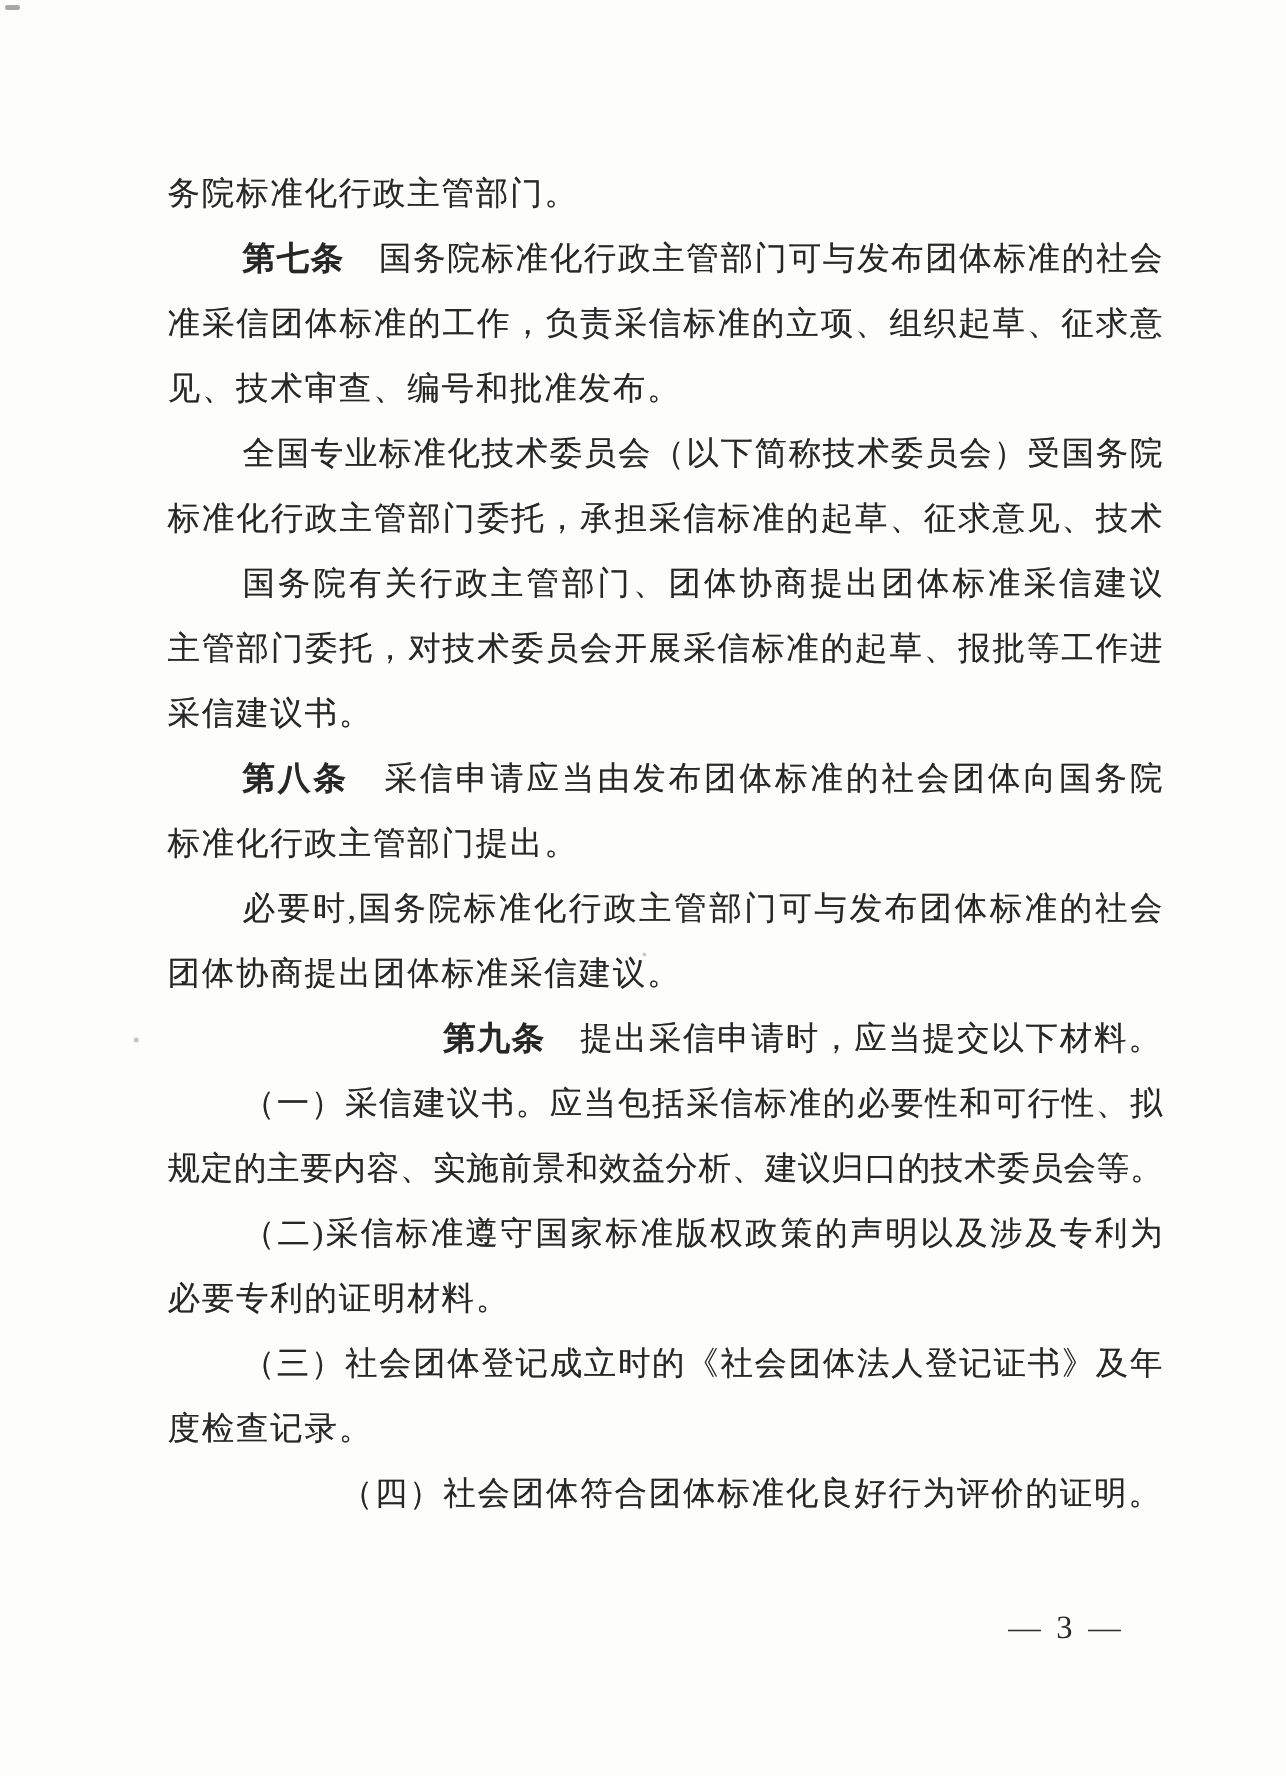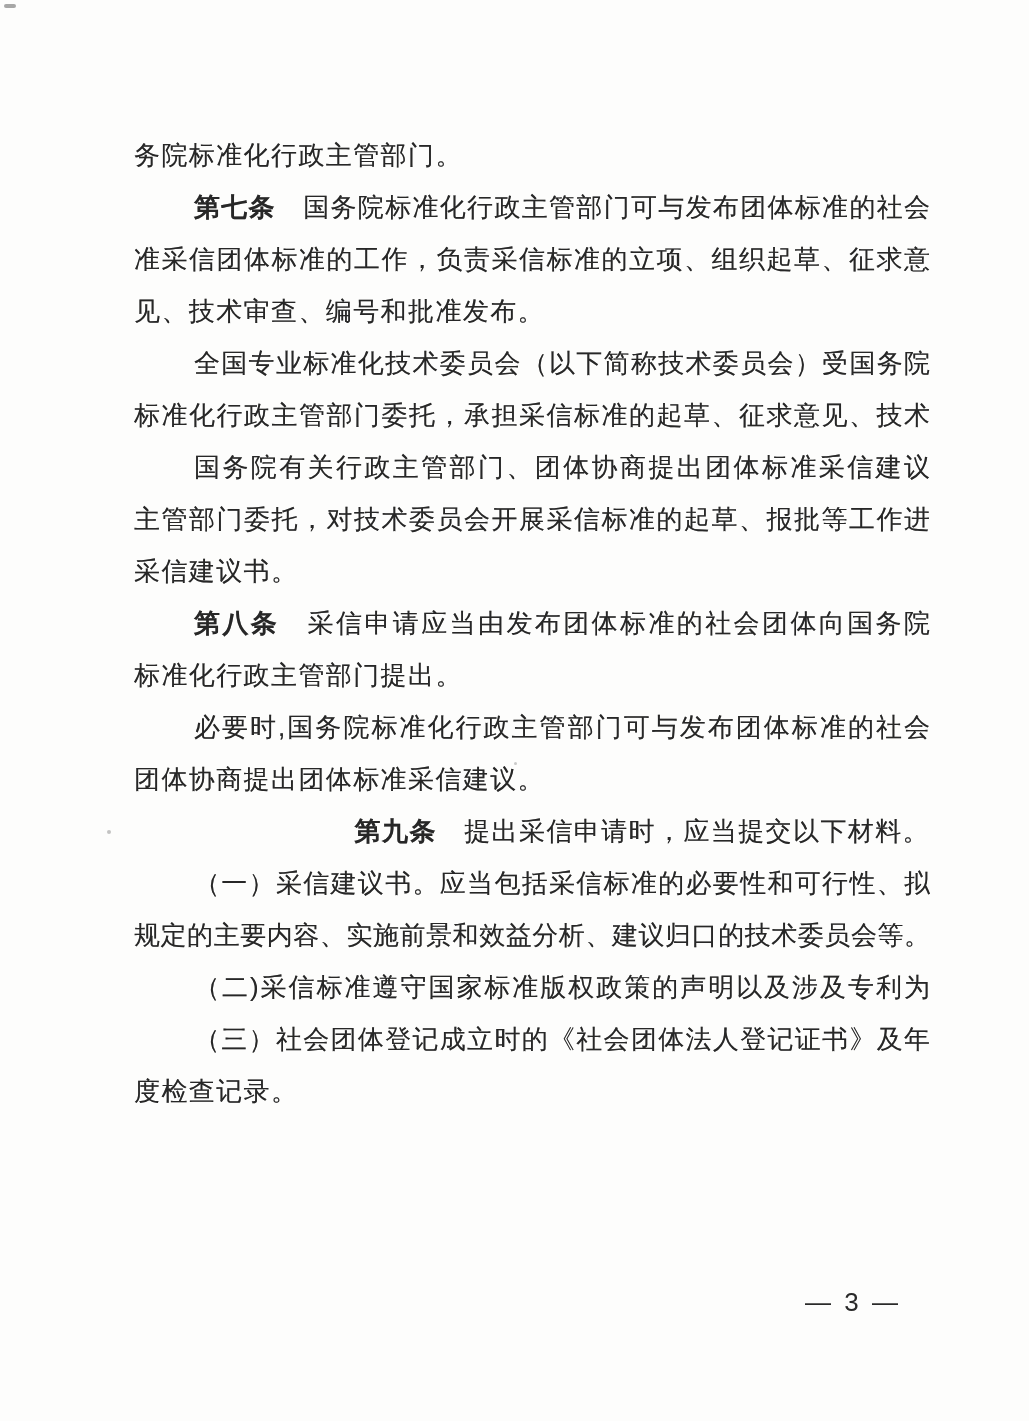--- a/index.html
+++ b/index.html
@@ -2,21 +2,21 @@
 <html lang="zh"><head>
 <meta charset="utf-8">
 <style>
   html, body { margin: 0; padding: 0; background: #ffffff; }
   .page {
     position: relative;
     width: 1029px;
     height: 1421px;
     background: #fdfdfc;
     overflow: hidden;
-    font-family: Liberation Sans, sans-serif;
+    font-family: Liberation Serif, serif;
     color: #272727;
   }
   .content {
     position: absolute;
     left: 134px;
     top: 129px;
     width: 796px;
   }
   .line {
     height: 52px;
@@ -68,18 +68,20 @@
     <div class="line j"><span class="b"></span><span>主管部门委托，对技术委员会开展采信标准的起草、报批等工作进</span></div>
     <div class="line last"><span class="b"></span><span>采信建议书。</span></div>
     <div class="line ind j"><span class="b">第八条</span><span>　采信申请应当由发布团体标准的社会团体向国务院</span></div>
     <div class="line last"><span class="b"></span><span>标准化行政主管部门提出。</span></div>
     <div class="line ind j"><span class="b"></span><span>必要时,国务院标准化行政主管部门可与发布团体标准的社会</span></div>
     <div class="line last"><span class="b"></span><span>团体协商提出团体标准采信建议。</span></div>
     <div class="line ind last"><span class="b">第九条</span><span>　提出采信申请时，应当提交以下材料。</span></div>
     <div class="line ind j"><span class="b"></span><span>（一）采信建议书。应当包括采信标准的必要性和可行性、拟</span></div>
     <div class="line j"><span class="b"></span><span>规定的主要内容、实施前景和效益分析、建议归口的技术委员会等。</span></div>
     <div class="line ind j"><span class="b"></span><span>（二)采信标准遵守国家标准版权政策的声明以及涉及专利为</span></div>
+    <div class="line last"><span class="b"></span><span>必要专利的证明材料。</span></div>
     <div class="line ind j"><span class="b"></span><span>（三）社会团体登记成立时的《社会团体法人登记证书》及年</span></div>
     <div class="line last"><span class="b"></span><span>度检查记录。</span></div>
+    <div class="line ind last"><span class="b"></span><span>（四）社会团体符合团体标准化良好行为评价的证明。</span></div>
   </div>
 
   <div class="pagenum">— 3 —</div>
 </div>
 
 </body></html>

